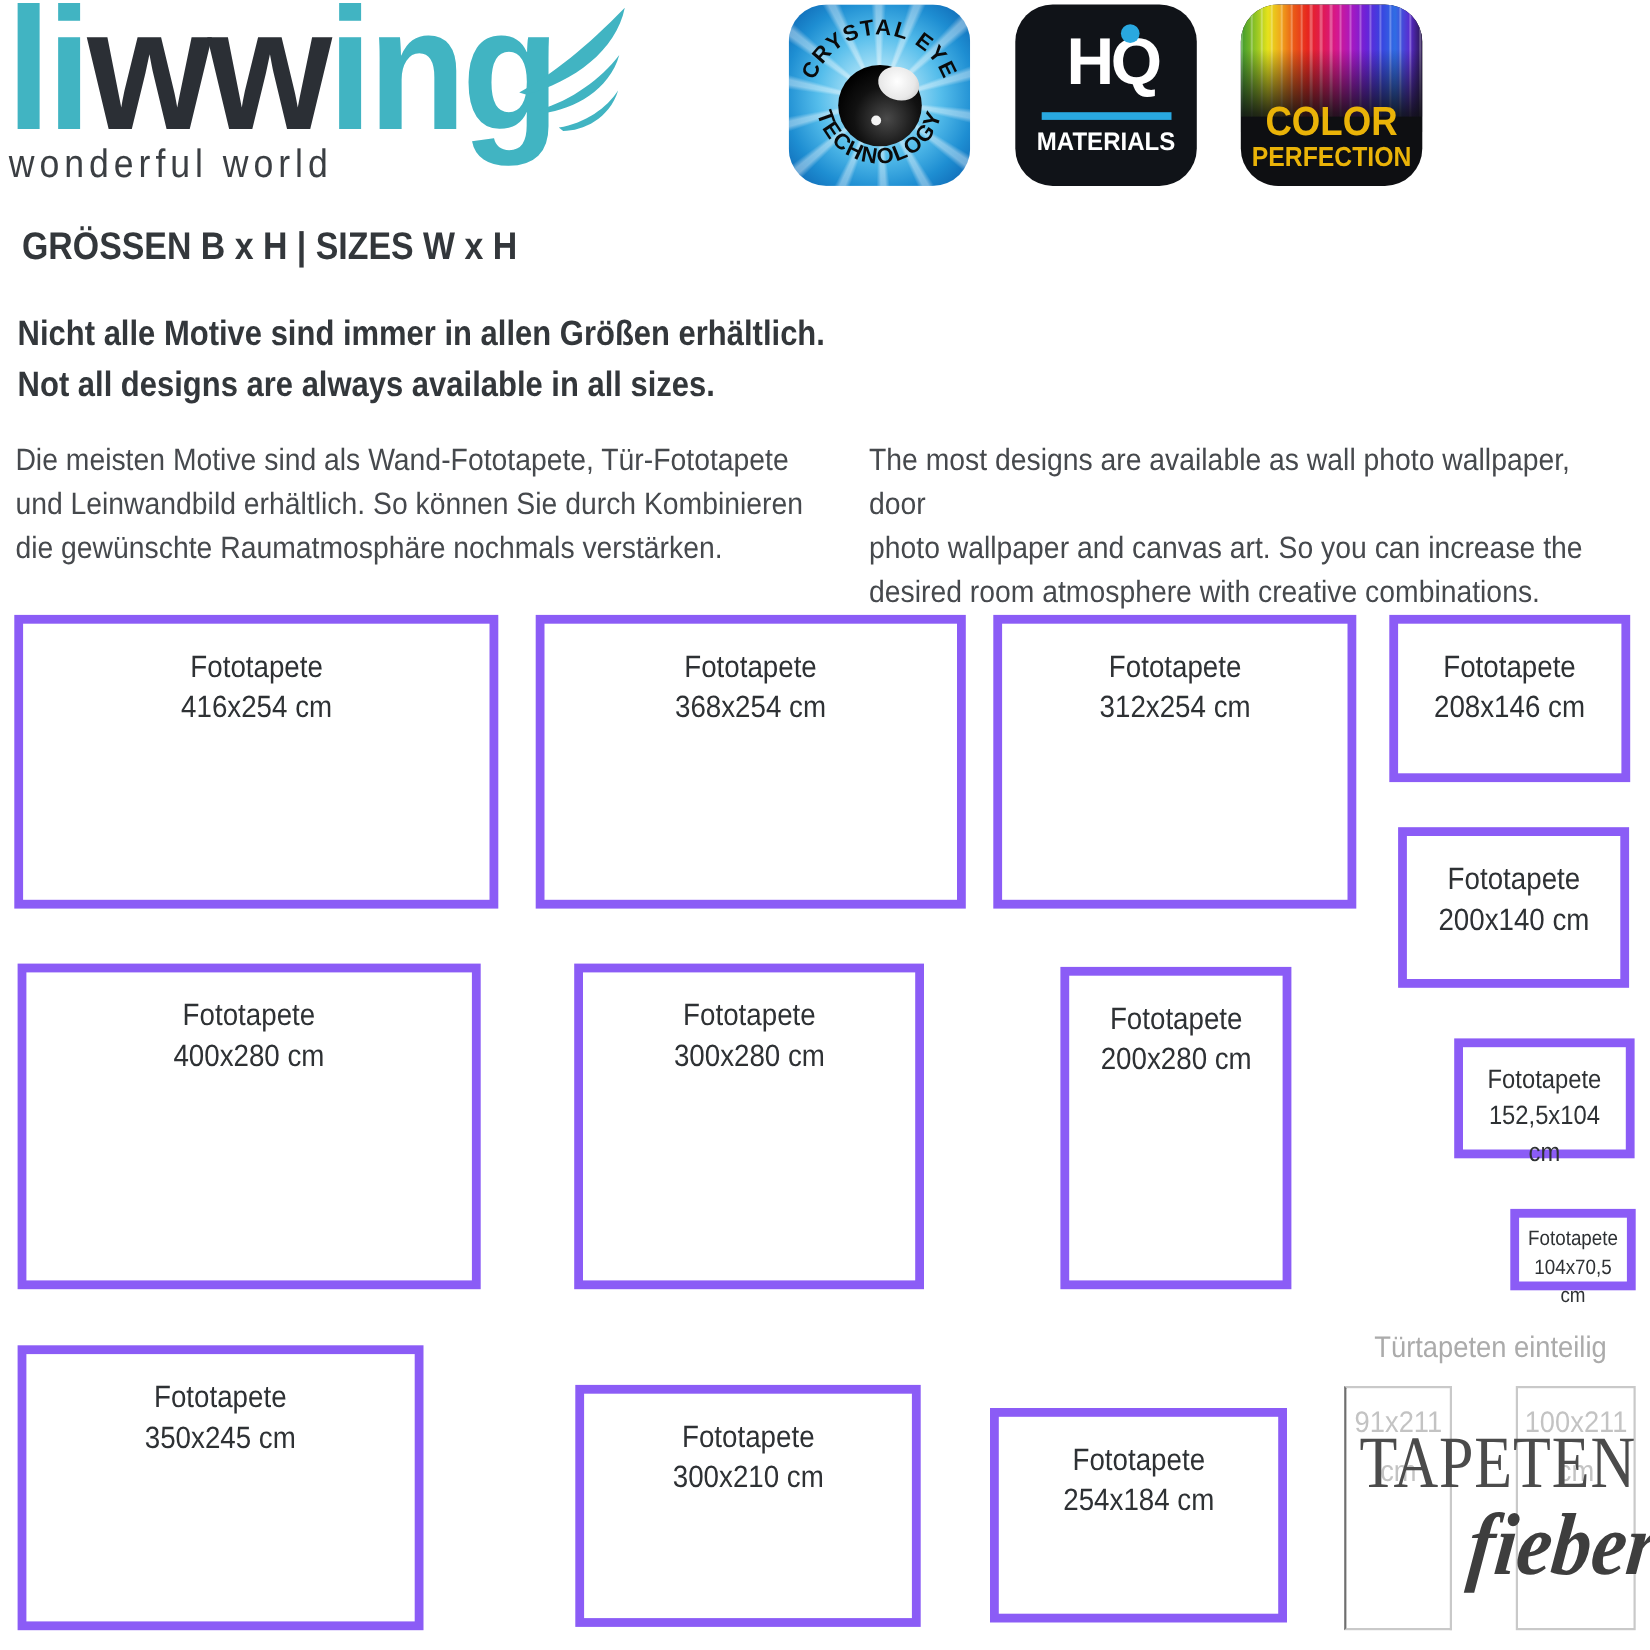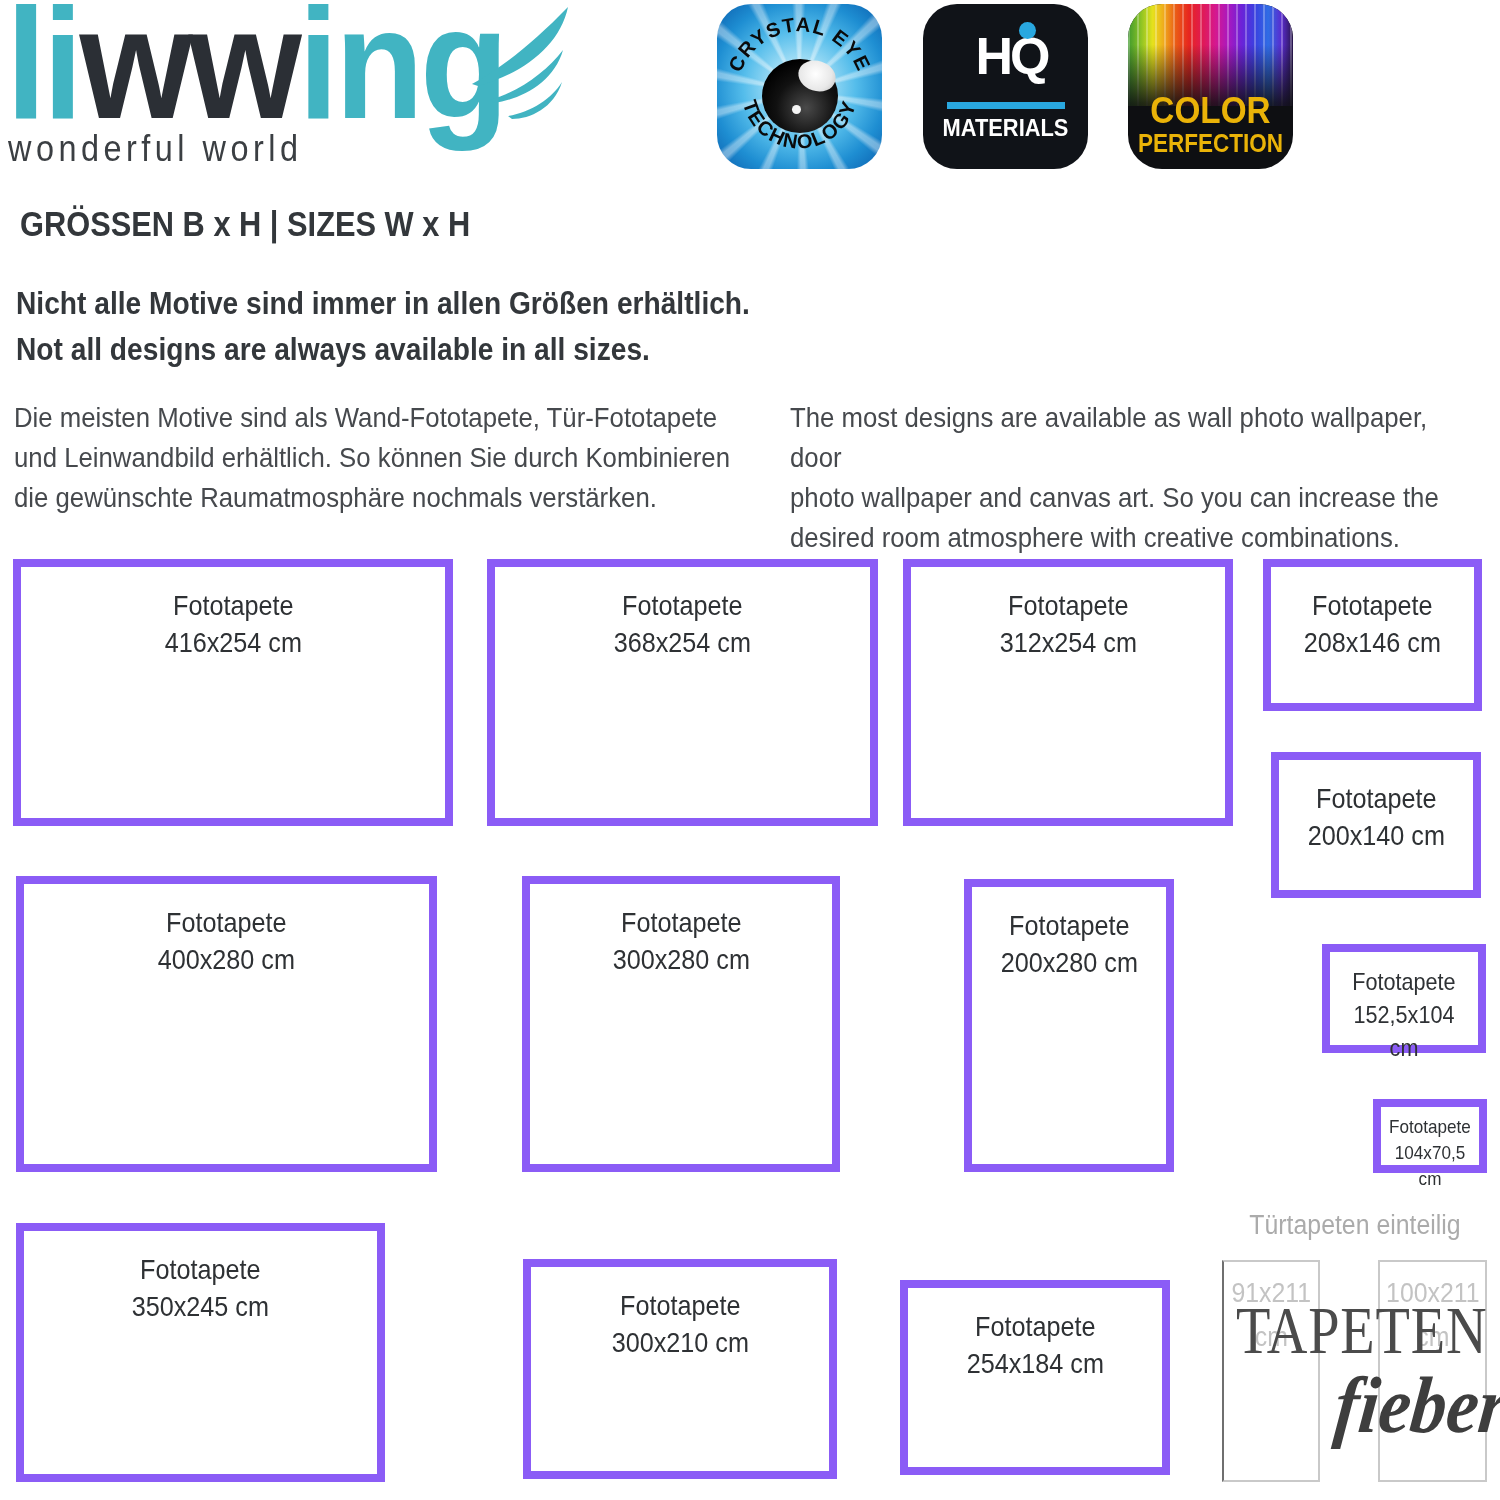--- a/index.html
+++ b/index.html
@@ -26,21 +26,21 @@
   .eye{position:absolute;left:45px;top:55px;width:76px;height:74px;border-radius:50%;
        background:radial-gradient(circle at 58% 66%, #4a4a4a 0%, #111 45%, #000 75%);}
   .eye-highlight{position:absolute;right:2px;top:2px;width:38px;height:30px;border-radius:50%;
        background:radial-gradient(circle at 45% 45%, #ffffff 0%, #e8e8e8 60%, #bdbdbd 100%);
        transform:rotate(18deg);}
   .eye-dot{position:absolute;left:30px;top:46px;width:9px;height:9px;border-radius:50%;background:#fff;opacity:.95;}
   .badge-svg{position:absolute;left:0;top:0;}
   .arc-text{font-family:"Liberation Sans",sans-serif;font-weight:700;font-size:20px;letter-spacing:1.5px;fill:#0a0a0a;}
 
   .badge-hq{left:923px;background:#101318;}
-  .hq-top{position:relative;margin-top:10px;text-align:center;font-size:52px;line-height:84px;
+  .hq-top{position:relative;margin-top:10px;text-align:center;font-size:60px;line-height:84px;
           font-weight:700;color:#fff;letter-spacing:-3px;margin-left:12px;}
   .hq-dot{position:absolute;left:84px;top:8px;width:17px;height:17px;border-radius:50%;background:#29a8e0;}
   .hq-rule{width:118px;height:7px;background:#29a8e0;margin:4px auto 6px auto;}
   .hq-label{text-align:center;font-size:23px;font-weight:700;color:#fff;transform:scaleX(.95);}
 
   .badge-color{left:1128px;background:#0e0f12;}
   .cp-stripes{position:absolute;left:0;top:0;width:100%;height:62%;
     background:
       repeating-linear-gradient(90deg, rgba(255,255,255,.28) 0 2px, rgba(255,255,255,0) 2px 9px),
       linear-gradient(90deg,#3f9a2e 0%,#8fc424 8%,#e6e21c 15%,#f0a81c 22%,#ea5b16 29%,#e7251f 37%,

